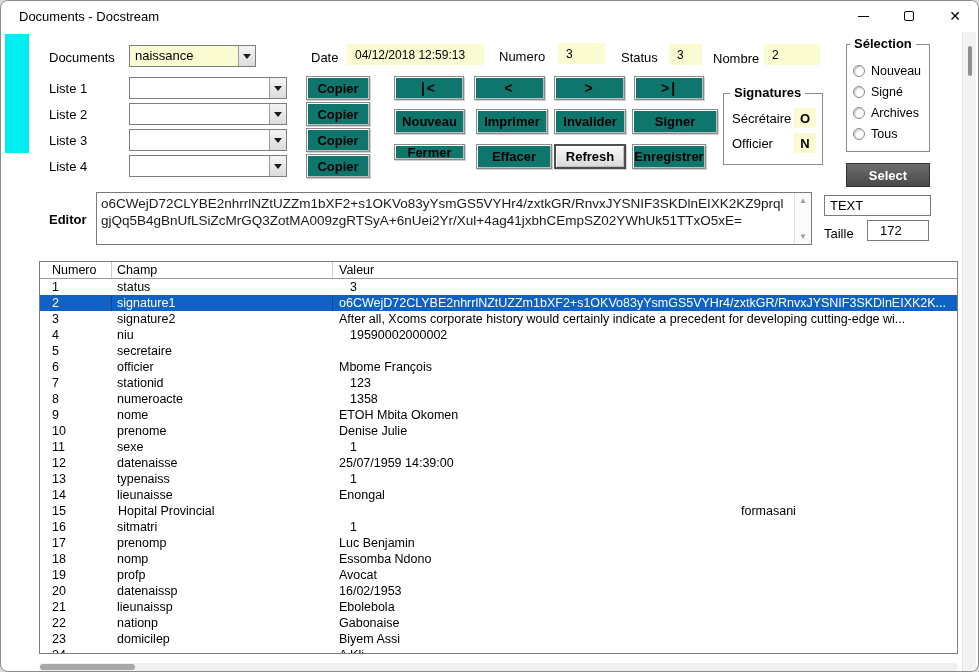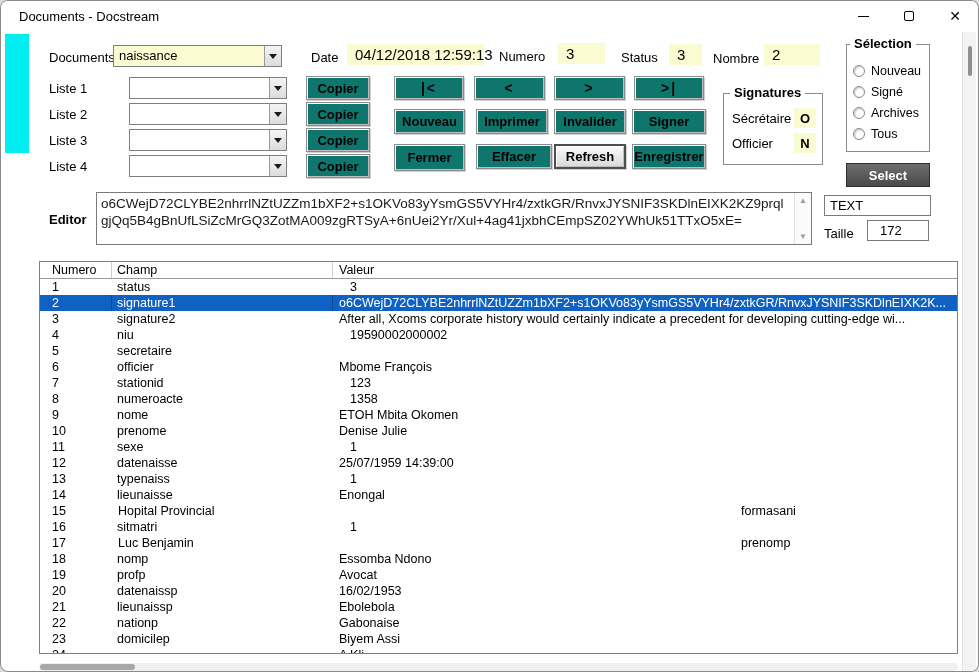--- a/index.html
+++ b/index.html
@@ -9,21 +9,21 @@
   .titlebar{position:absolute;left:0;top:0;right:0;height:30px;background:#fff}
   .title{position:absolute;left:18px;top:8px;font-size:13px;white-space:nowrap}
   .win-controls{position:absolute;right:0;top:0;height:30px;display:flex}
   .win-btn{width:46px;height:30px;display:flex;align-items:center;justify-content:center;cursor:default}
   .glyph-min{display:block;width:11px;height:1px;background:#000}
   .glyph-max{display:block;width:10px;height:10px;border:1px solid #000;border-radius:2px}
   .glyph-close{font-size:14px;line-height:14px;font-weight:400}
   .cyan{position:absolute;left:4px;top:33px;width:24px;height:119px;background:var(--cyan,#00eef0)}
   .lbl{position:absolute;font-size:13px;white-space:nowrap}
   .b{font-weight:bold}
-  .yellowfield{position:absolute;background:var(--yellow,#fbfbd2);font-size:15px;
+  .yellowfield{position:absolute;background:var(--yellow,#fbfbd2);font-size:12px;
                display:flex;align-items:center;padding:0 8px;white-space:nowrap}
   .combo{position:absolute;height:22px;border:1px solid #7b7f84;background:#fff;display:flex}
   .cfield{flex:1;font-size:13px;padding:2px 5px;overflow:hidden;white-space:nowrap;background:#fff}
   .cfield.yellow{background:var(--yellow,#fbfbd2)}
   .dd{width:17px;background:linear-gradient(#f4f4f4,#dcdcdc);border-left:1px solid #9a9a9a;
       display:flex;align-items:center;justify-content:center}
   .tri{width:0;height:0;border-left:4px solid transparent;border-right:4px solid transparent;border-top:5px solid #1a1a1a}
   .btn{position:absolute;background:#0f766e;border:1px solid #8b8b8b;color:#000;
        box-shadow:inset 1px 1px 0 #ffffff,inset -1px -1px 0 #bdbdbd,1px 1px 0 rgba(0,0,0,.18);
        font-weight:bold;font-size:13px;display:flex;align-items:center;justify-content:center;
@@ -85,21 +85,21 @@
         </div>
       <div class="win-btn">
           <span class="glyph-close">✕</span>
         </div>
     </div>
   </div>
 
   <div class="cyan"></div>
 
   <span class="lbl" style="left:48px;top:49px">Documents</span>
-  <div class="combo" style="left:112px;top:44px;width:169px">
+  <div class="combo" style="left:128px;top:44px;width:127px">
     <div class="cfield yellow">naissance</div>
     <div class="dd">
         <i class="tri"></i>
       </div>
   </div>
   <span class="lbl" style="left:310px;top:49px">Date</span>
   <div class="yellowfield" style="left:346px;top:43px;width:137px;height:21px">04/12/2018 12:59:13</div>
   <span class="lbl" style="left:498px;top:48px">Numero</span>
   <div class="yellowfield" style="left:557px;top:42px;width:47px;height:21px">3</div>
   <span class="lbl" style="left:620px;top:49px">Status</span>
@@ -231,22 +231,22 @@
           <div class="tc tc3">Hopital Provincial</div>
           <div class="tc tc2">formasani</div>
         </div>
         <div class="trow">
           <div class="tc tc1">16</div>
           <div class="tc tc2">sitmatri</div>
           <div class="tc tc3 num">1</div>
         </div>
         <div class="trow">
           <div class="tc tc1">17</div>
+          <div class="tc tc2">prenomp</div>
           <div class="tc tc3">Luc Benjamin</div>
-          <div class="tc tc2">prenomp</div>
         </div>
         <div class="trow">
           <div class="tc tc1">18</div>
           <div class="tc tc2">nomp</div>
           <div class="tc tc3">Essomba Ndono</div>
         </div>
         <div class="trow">
           <div class="tc tc1">19</div>
           <div class="tc tc2">profp</div>
           <div class="tc tc3">Avocat</div>
@@ -318,18 +318,18 @@
       </div>
     </div>
     <div class="btn" style="left: 305px; top: 153px; width: 64px; height: 24px;">Copier</div>
     <div class="btn navb" style="left: 393px; top: 75px; width: 70px; height: 24px;">|&lt;</div>
     <div class="btn navb" style="left: 473px; top: 75px; width: 71px; height: 24px;">&lt;</div>
     <div class="btn navb" style="left: 553px; top: 75px; width: 71px; height: 24px;">&gt;</div>
     <div class="btn navb" style="left: 633px; top: 75px; width: 70px; height: 24px;">&gt;|</div>
     <div class="btn" style="left: 393px; top: 108px; width: 71px; height: 25px;">Nouveau</div>
     <div class="btn" style="left: 475px; top: 108px; width: 72px; height: 25px;">Imprimer</div>
     <div class="btn" style="left: 553px; top: 108px; width: 72px; height: 25px;">Invalider</div>
-    <div class="btn" style="left: 631px; top: 108px; width: 74px; height: 25px;">Signer</div>
-    <div class="btn" style="left: 393px; top: 143px; width: 71px; height: 27px; text-align: center;">Fermer</div>
+    <div class="btn" style="left: 631px; top: 108px; width: 86px; height: 25px;">Signer</div>
+    <div class="btn" style="left: 393px; top: 143px; width: 71px; height: 16px; text-align: center;">Fermer</div>
     <div class="btn" style="left: 475px; top: 143px; width: 76px; height: 25px;">Effacer</div>
     <div class="btn focused" style="left: 553px; top: 143px; width: 72px; height: 25px;">Refresh</div>
     <div class="btn" style="left: 631px; top: 143px; width: 74px; height: 25px;">Enregistrer</div>
   </div>
 
 </body></html>

